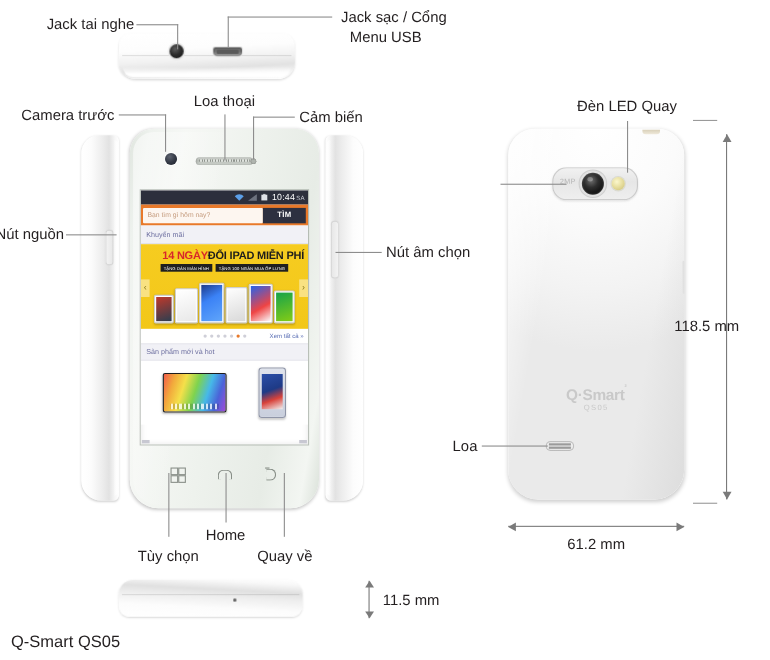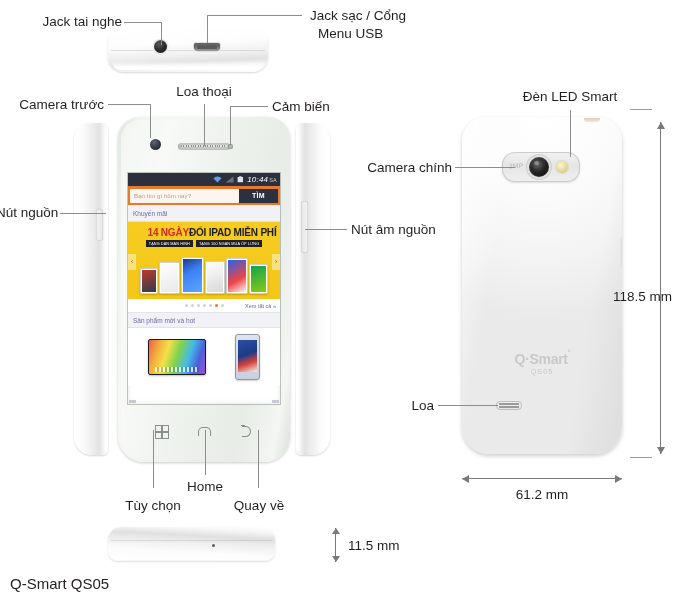--- a/index.html
+++ b/index.html
@@ -104,21 +104,21 @@
     position:absolute;left:10px;top:56px;width:152px;height:231px;
     background:#ffffff;overflow:hidden;
     box-shadow:0 0 0 1px rgba(120,130,120,.45), 0 0 6px rgba(0,0,0,.10) inset;
   }
   .statusbar{
     height:13px;background:#2c2f3c;display:flex;align-items:center;justify-content:flex-end;
     padding-right:3px;gap:3px;
   }
   .sb-ico{display:block;}
   .sb-time{color:#fff;font-size:8px;letter-spacing:.2px;}
-  .sb-time b{font-weight:normal;font-style:italic;}
+  .sb-time b{font-weight:normal;}
   .sb-time span{font-size:5.5px;margin-left:1px;color:#cfd2da;}
   .sitehdr{
     height:24px;background:#2d3040;display:flex;align-items:center;padding:0 3px 0 5px;
     position:relative;
   }
   .logo-circ{
     width:11px;height:11px;border-radius:50%;flex:0 0 auto;
     background:radial-gradient(circle at 40% 35%,#ffd34d,#f2a20c 70%,#d98704);
     position:relative;margin-right:3px;
   }
@@ -386,21 +386,21 @@
   <div class="sideL">
     <div class="btn-power"></div>
   </div>
   <div class="ln lnh" style="left:60px;top:213px;width:46px;"></div>
   <div class="lbl rt" style="left:-4px;top:204px;width:62px;">Nút nguồn</div>
 
   <div class="sideR">
     <div class="btn-vol"></div>
   </div>
   <div class="ln lnh" style="left:305px;top:229px;width:42px;"></div>
-  <div class="lbl" style="left:351px;top:221px;">Nút âm nguồn</div>
+  <div class="lbl" style="left:351px;top:221px;">Nút âm chọn</div>
 
   <div class="front">
     <div class="frontcam"></div>
     <div class="earpiece">
         <i></i>
       </div>
     <div class="sensor"></div>
 
     <div class="screen">
 
@@ -540,24 +540,23 @@
       <div class="q2">QS05</div>
     </div>
     <div class="speaker">
         <i></i>
         <i></i>
       </div>
     <div class="back-side-btn"></div>
   </div>
 
   <div class="ln lnv" style="left:570px;top:110px;height:47px;"></div>
-  <div class="lbl ctr" style="left:505px;top:88px;width:130px;">Đèn LED Smart</div>
+  <div class="lbl ctr" style="left:505px;top:88px;width:130px;">Đèn LED Quay</div>
 
   <div class="ln lnh" style="left:455px;top:167px;width:60px;"></div>
-  <div class="lbl rt" style="left:352px;top:159px;width:100px;">Camera chính</div>
 
   <div class="ln lnh" style="left:438px;top:405px;width:60px;"></div>
   <div class="lbl rt" style="left:382px;top:397px;width:52px;">Loa</div>
 
   <div class="dimV"></div>
   <div class="dimV-cap">
       <i></i>
     </div>
   <div class="dimV-cap2">
       <i></i>

